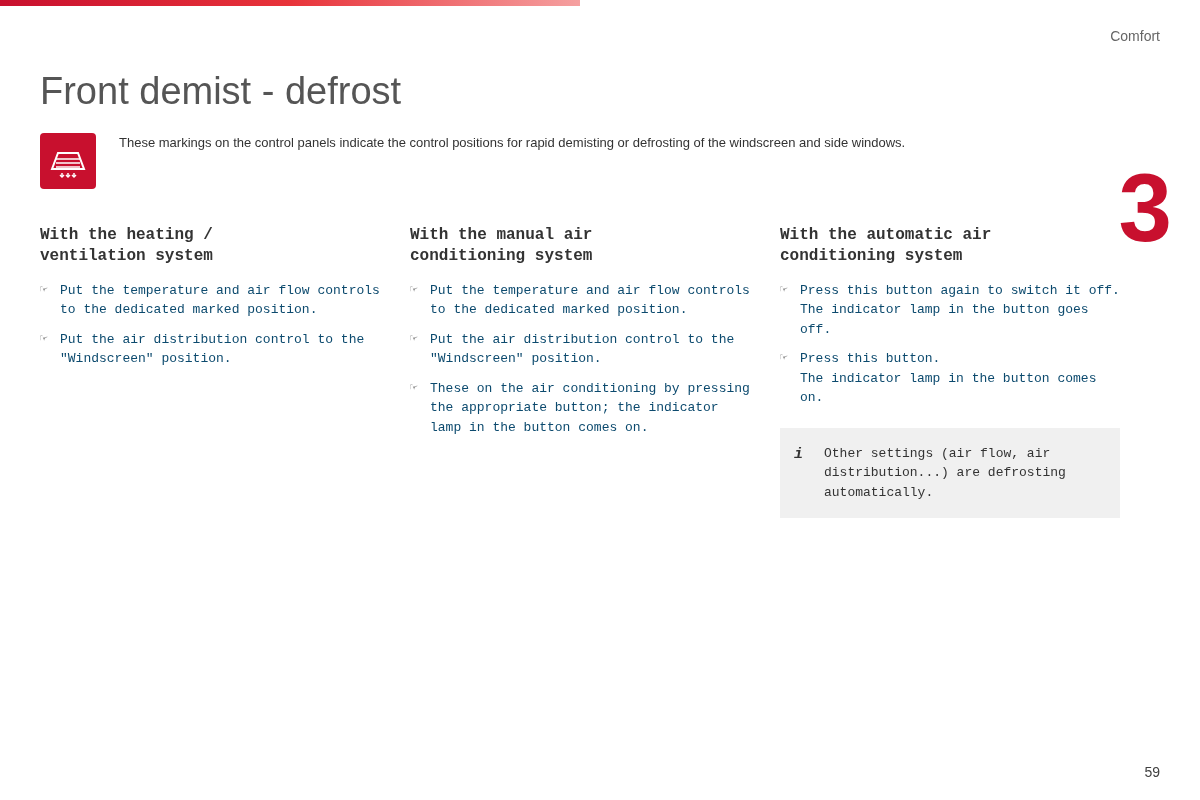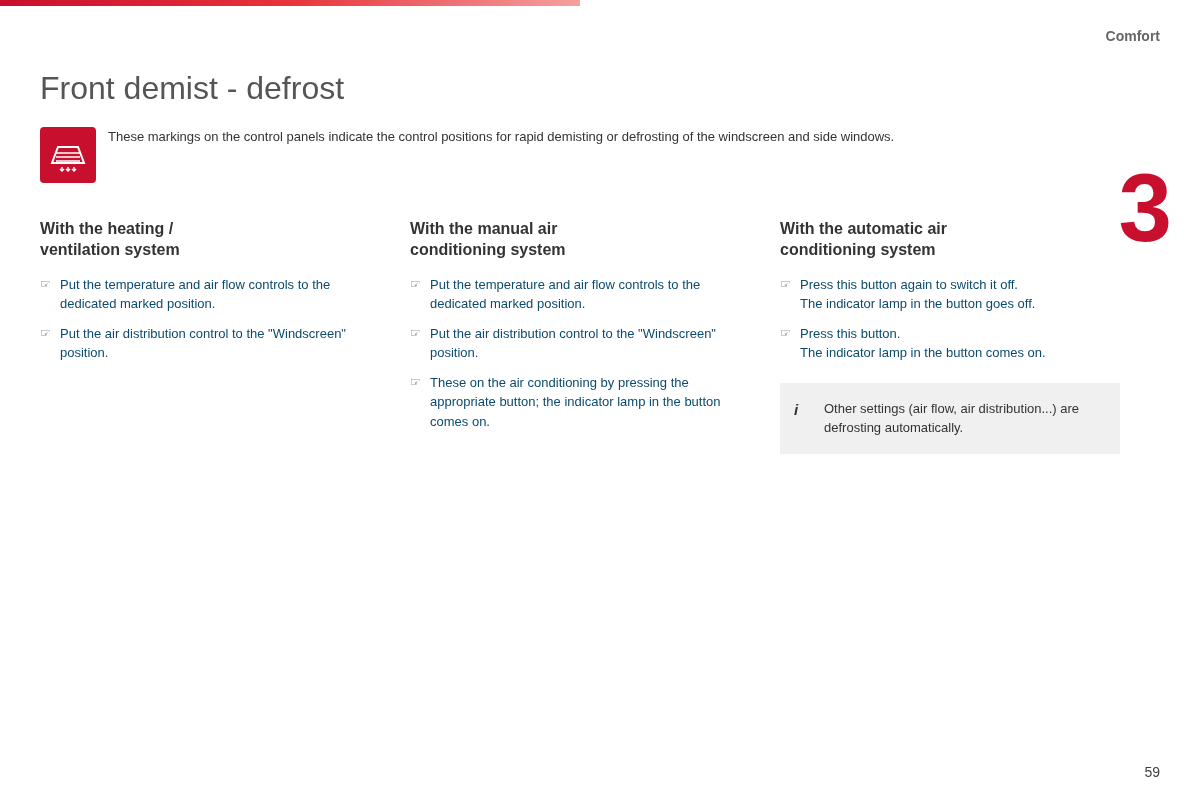--- a/index.html
+++ b/index.html
@@ -34,21 +34,20 @@
       line-height: 1;
     }
 
     
     .comfort-label {
       position: absolute;
       top: 28px;
       right: 40px;
       font-size: 14px;
       color: #666666;
-      font-weight: bold;
     }
 
     
     .page-number {
       position: absolute;
       bottom: 20px;
       right: 40px;
       font-size: 14px;
       color: #404040;
     }
@@ -56,32 +55,32 @@
     
     .content {
       position: absolute;
       top: 20px;
       left: 40px;
       right: 80px;
     }
 
     
     .page-title {
-      font-size: 32px;
+      font-size: 38px;
       font-weight: 300;
       color: #555555;
       margin-top: 50px;
       margin-bottom: 20px;
     }
 
     
     .intro-section {
       display: flex;
       align-items: flex-start;
-      gap: 12px;
+      gap: 23px;
       margin-bottom: 36px;
     }
 
     .defrost-icon {
       width: 56px;
       height: 56px;
       background-color: #c8102e;
       border-radius: 4px;
       display: flex;
       align-items: center;
@@ -103,20 +102,21 @@
 
     
     .columns {
       display: flex;
       gap: 30px;
       margin-top: 10px;
     }
 
     .column {
       flex: 1;
+      font-family: Liberation Mono, monospace;
     }
 
     .column-title {
       font-size: 16px;
       font-weight: bold;
       color: #333333;
       margin-bottom: 14px;
       line-height: 1.3;
     }
 

